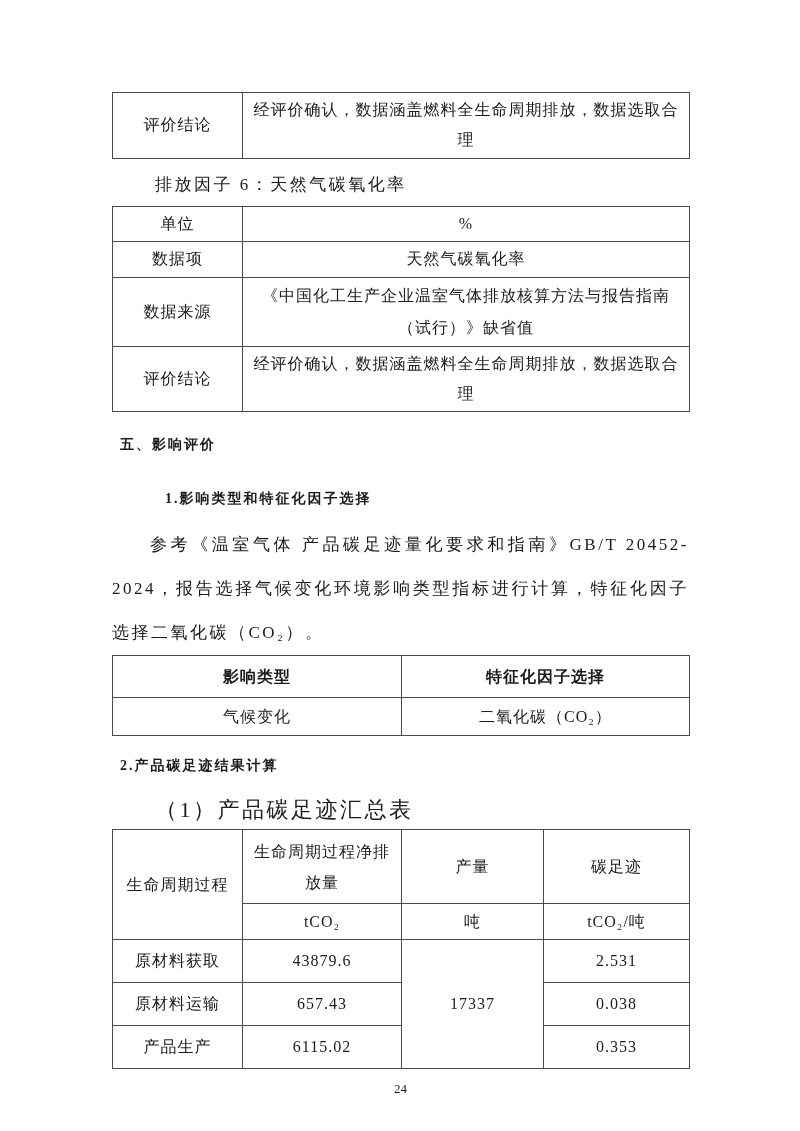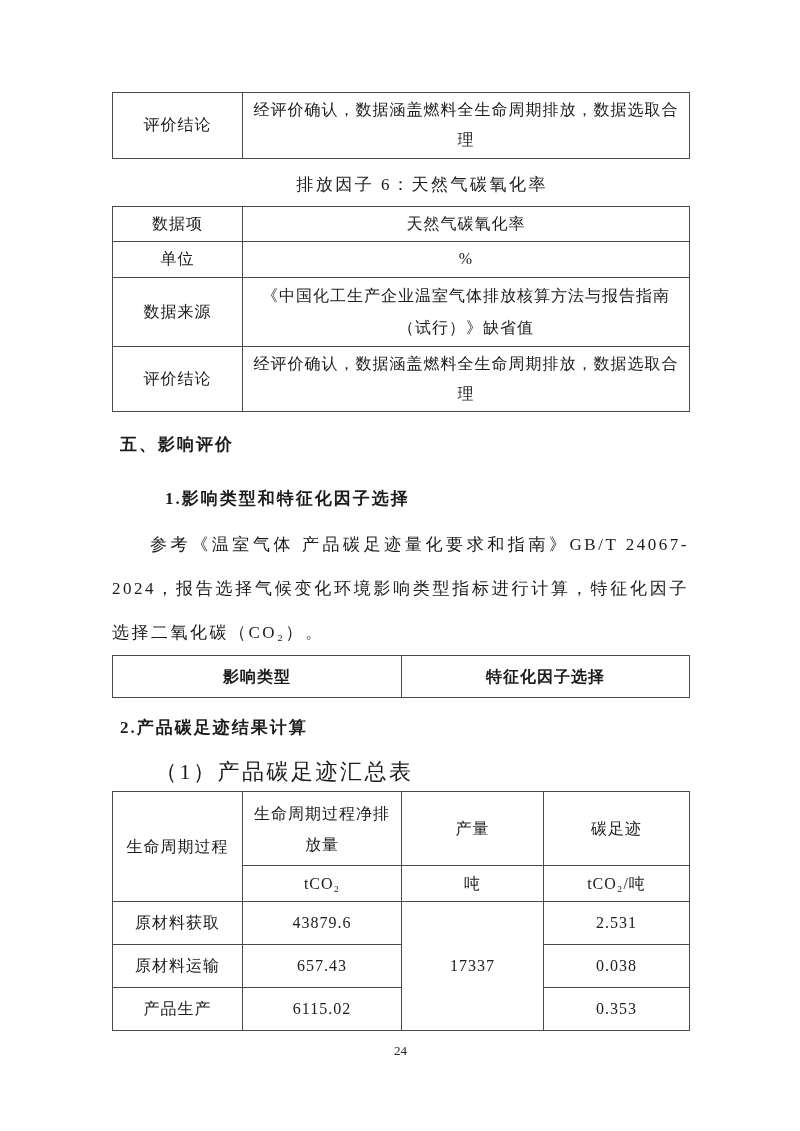--- a/index.html
+++ b/index.html
@@ -36,30 +36,29 @@
   .t-prev { margin-top: 92px; }
   .t-prev td { height: 43px; }
 
   .h-factor {
     margin-top: 14px;
     padding-left: 43px;
     font-size: 17px;
     letter-spacing: 2.5px;
     line-height: 24px;
     font-weight: normal;
-    text-align: center;
   }
 
   .t-factor { margin-top: 9px; }
   .t-factor .r-short td { height: 30px; }
   .t-factor .r-source td { height: 66px; line-height: 2.0; }
   .t-factor .r-eval td { height: 43px; }
 
   .h-bold {
-    font-size: 17px;
+    font-size: 14px;
     font-weight: bold;
     letter-spacing: 2px;
     line-height: 24px;
     padding-left: 8px;
   }
   .h-sec  { margin-top: 21px; }
   .h-sub  { margin-top: 30px; margin-left: 45px; }
   .h-sub2 { margin-top: 18px; font-family: Liberation Serif, serif; }
 
   .para {
@@ -115,53 +114,57 @@
 
     <p class="h-factor">排放因子 6：天然气碳氧化率</p>
 
     <table class="t-factor">
       <colgroup>
           <col style="width:130px">
           <col style="width:447px">
         </colgroup>
       <tbody>
       <tr class="r-short">
+        <td>单位</td>
+        <td>%</td>
+      </tr>
+      <tr class="r-short">
         <td>数据项</td>
         <td>天然气碳氧化率</td>
-      </tr>
-      <tr class="r-short">
-        <td>单位</td>
-        <td>%</td>
       </tr>
       <tr class="r-source">
         <td>数据来源</td>
         <td>《中国化工生产企业温室气体排放核算方法与报告指南（试行）》缺省值</td>
       </tr>
       <tr class="r-eval">
         <td>评价结论</td>
         <td>经评价确认，数据涵盖燃料全生命周期排放，数据选取合理</td>
       </tr>
     </tbody>
       </table>
 
     <h2 class="h-bold h-sec">五、影响评价</h2>
 
     <h3 class="h-bold h-sub">1.影响类型和特征化因子选择</h3>
 
-    <p class="para">参考《温室气体 产品碳足迹量化要求和指南》GB/T 24067-2024，报告选择气候变化环境影响类型指标进行计算，特征化因子选择二氧化碳（CO₂）。</p>
+    <p class="para">参考《温室气体 产品碳足迹量化要求和指南》GB/T 20452-2024，报告选择气候变化环境影响类型指标进行计算，特征化因子选择二氧化碳（CO₂）。</p>
 
     <table class="t-impact">
       <colgroup>
           <col style="width:289px">
           <col style="width:288px">
         </colgroup>
       <tbody>
           <tr>
         <th>影响类型</th>
         <th>特征化因子选择</th>
+      </tr>
+      <tr>
+        <td>气候变化</td>
+        <td>二氧化碳（CO₂）</td>
       </tr>
     </tbody>
       </table>
 
     <h3 class="h-bold h-sub2">2.产品碳足迹结果计算</h3>
 
     <p class="p-caption">（1）产品碳足迹汇总表</p>
 
     <table class="t-summary">
       <colgroup>

